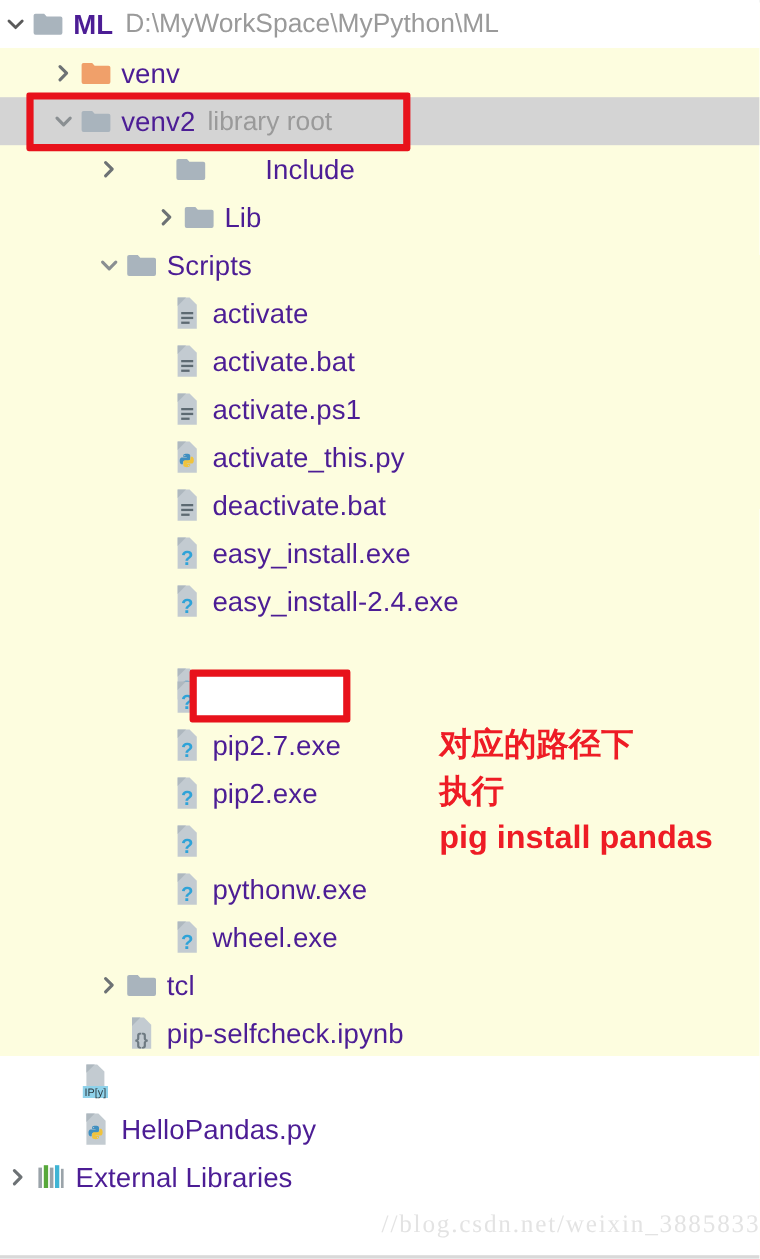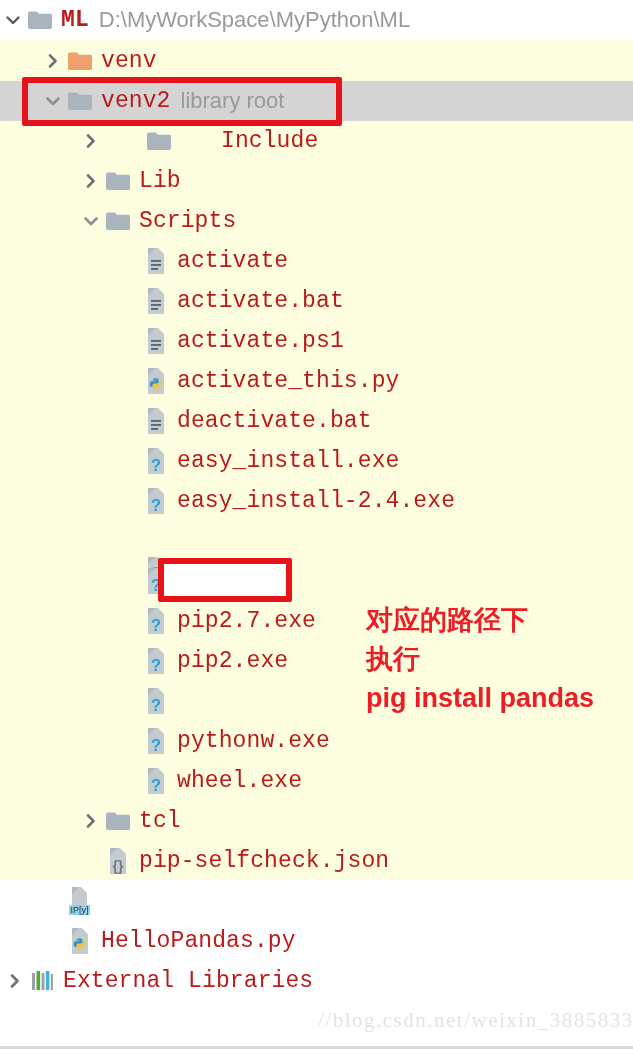--- a/index.html
+++ b/index.html
@@ -32,22 +32,22 @@
   .arrow svg { display:block; }
 
   .ic {
     width:28px; height:40px; flex:none;
     display:flex; align-items:center; justify-content:center;
     position:relative;
   }
   .ic svg { display:block; }
 
   .label {
-    font-size:23px; color:#b91c1c; letter-spacing:0.1px;
-    padding-left:7px; line-height:1;font-family:Liberation Mono, monospace;
+    font-size:23px; color:#4c1d95; letter-spacing:0.1px;
+    padding-left:7px; line-height:1;
   }
   .label.bold { font-weight:bold; }
   .sub {
     font-size:22px; color:#9a9a9a; padding-left:10px; line-height:1;
   }
 
   
   .redbox {
     position:absolute;
     border:6px solid #e8121b;
@@ -142,21 +142,21 @@
             <path d="M6 3.5 L11.5 9 L6 14.5" stroke="#6d7275" stroke-width="2.6" fill="none" stroke-linecap="round" stroke-linejoin="round"></path>
           </svg>
         </div>
         <div class="ic">
           <svg width="26" height="22" viewBox="0 0 26 22">
             <path d="M1 4 a1.6 1.6 0 0 1 1.6-1.6 h7.2 l2.1 2.3 h11.5 a1.6 1.6 0 0 1 1.6 1.6 v12 a1.6 1.6 0 0 1 -1.6 1.6 h-20.8 a1.6 1.6 0 0 1 -1.6 -1.6 z" fill="#a9b4bd"></path>
           </svg>
         </div>
         <span class="label">Include</span>
       </div>
-      <div class="row" style="top: 161px;">
+      <div class="row" style="top: 161px; padding-left: 48px;">
         <div class="arrow" style="margin-left: 78px;">
           <svg width="18" height="18" viewBox="0 0 18 18">
             <path d="M6 3.5 L11.5 9 L6 14.5" stroke="#6d7275" stroke-width="2.6" fill="none" stroke-linecap="round" stroke-linejoin="round"></path>
           </svg>
         </div>
         <div class="ic">
           <svg width="26" height="22" viewBox="0 0 26 22">
             <path d="M1 4 a1.6 1.6 0 0 1 1.6-1.6 h7.2 l2.1 2.3 h11.5 a1.6 1.6 0 0 1 1.6 1.6 v12 a1.6 1.6 0 0 1 -1.6 1.6 h-20.8 a1.6 1.6 0 0 1 -1.6 -1.6 z" fill="#a9b4bd"></path>
           </svg>
         </div>
@@ -357,21 +357,21 @@
       </div>
       <div class="row" style="top: 841px;">
         <div class="arrow" style="margin-left: 78px;"></div>
         <div class="ic">
           <svg width="24" height="28" viewBox="0 0 24 28">
         <path d="M4 1 h10 l6 6 v20 h-16 z" fill="#c3cbd1"></path>
         <polygon points="4,1 11,1 4,8" fill="#aeb8bf"></polygon>
         <text x="12" y="24" font-family="Liberation Sans, sans-serif" font-size="14" font-weight="bold" fill="#6e7a82" text-anchor="middle">{}</text>
       </svg>
         </div>
-        <span class="label">pip-selfcheck.json</span>
+        <span class="label">pip-selfcheck.ipynb</span>
       </div>
       <div class="row" style="top: 881px;">
         <div class="arrow" style="margin-left: 40px;"></div>
         <div class="ic">
           <svg width="26" height="30" viewBox="0 0 26 30">
         <path d="M5 1 h9 l6 6 v16 h-15 z" fill="#c3cbd1"></path>
         <polygon points="5,1 12,1 5,8" fill="#aeb8bf"></polygon>
         <rect x="2" y="19" width="21" height="10" fill="#8fd2ea"></rect>
         <text x="12.5" y="27" font-family="Liberation Sans, sans-serif" font-size="9" fill="#2d3b42" text-anchor="middle">IP[y]</text>
       </svg>

